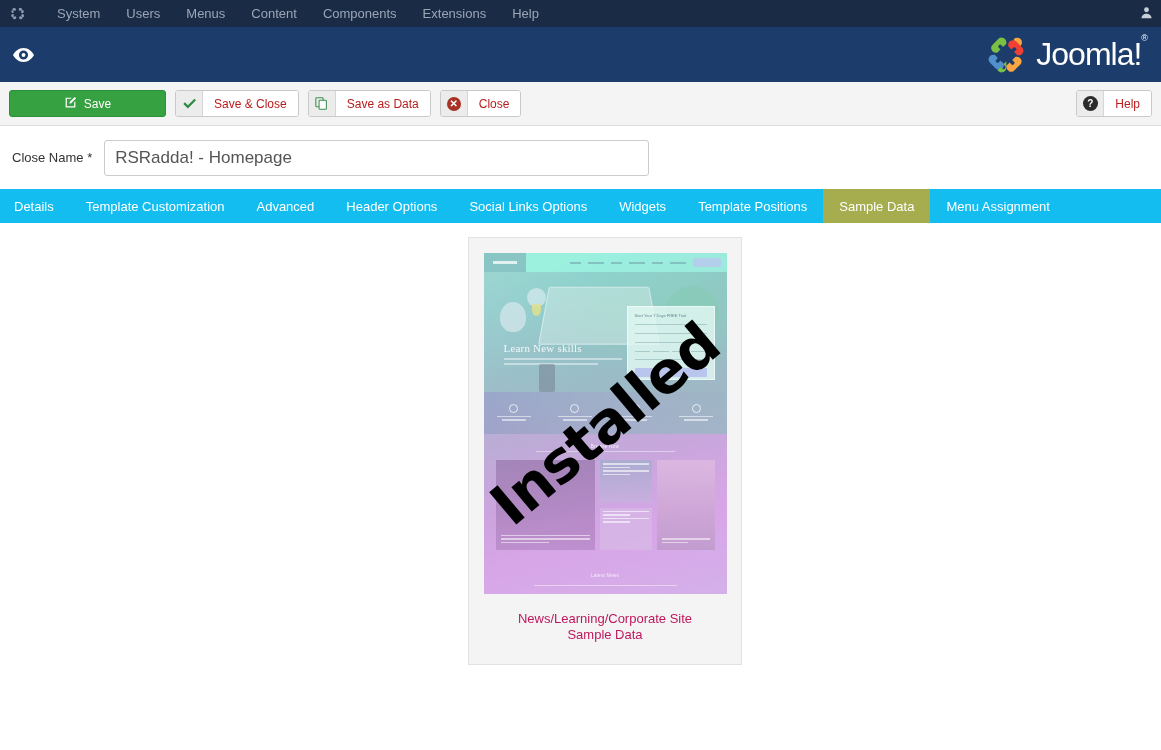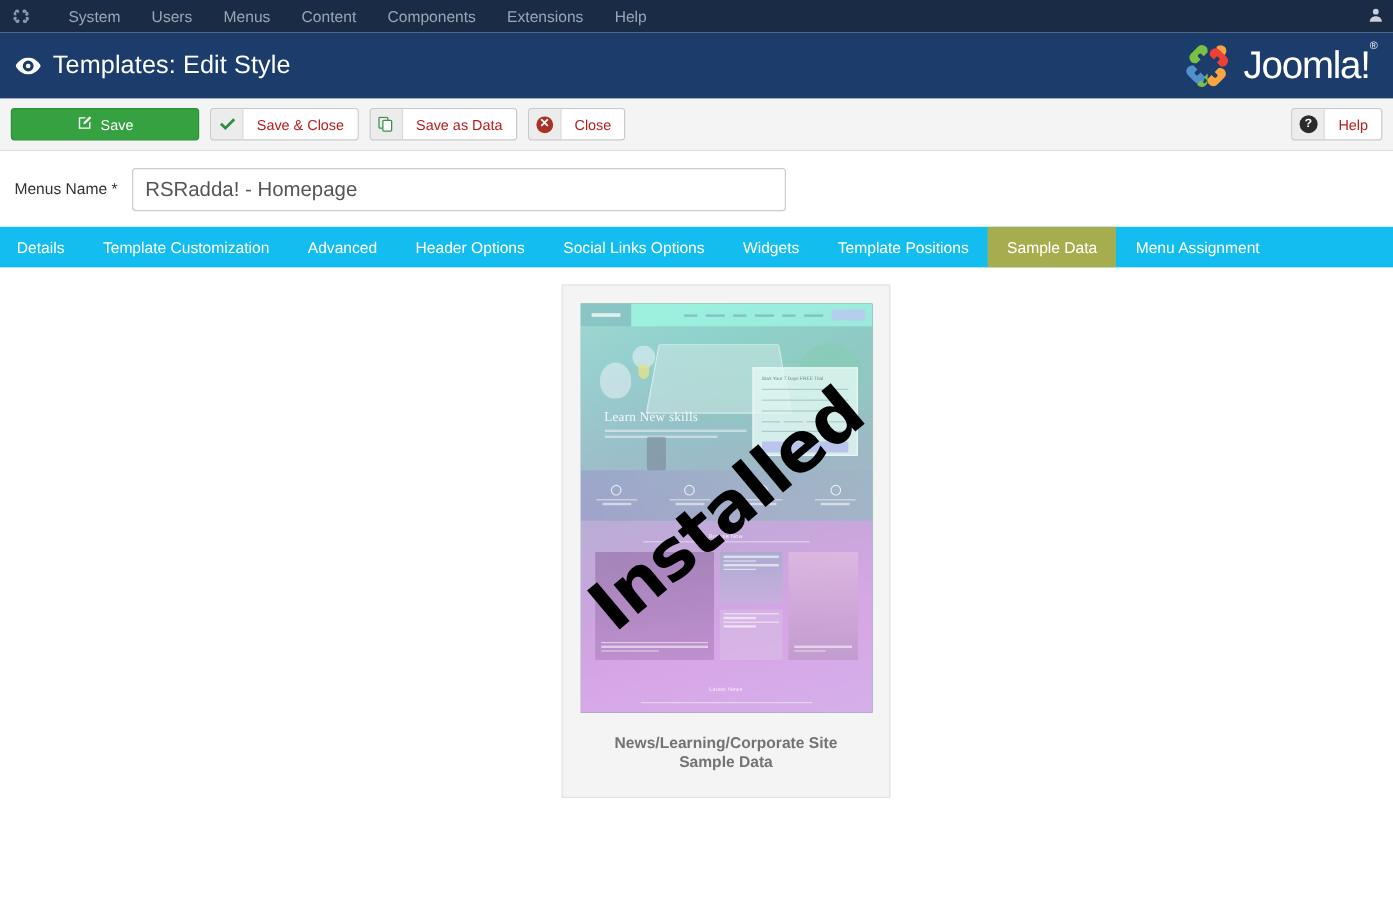--- a/index.html
+++ b/index.html
@@ -367,22 +367,22 @@
     color: #000000;
     font-family: "DejaVu Sans", sans-serif;
     letter-spacing: -1px;
     white-space: nowrap;
     pointer-events: none;
   }
   .card-caption {
     margin-top: 17px;
     text-align: center;
     font-size: 13px;
-    font-weight: bold;
-    color: #737373;
+    font-weight: normal;
+    color: #be185d;
     line-height: 16px;
     width: 215px;
   }
 </style>
 </head>
 <body>
 
 <div class="adminbar">
   <div class="joomla-mark">
     <svg width="15" height="15" viewBox="0 0 24 24" aria-hidden="true">
@@ -418,21 +418,20 @@
 </div>
 
 <div class="pageheader">
   <div class="ph-icon">
     <svg width="21" height="14" viewBox="0 0 24 16" aria-hidden="true">
       <path fill="#ffffff" d="M12 0C6.5 0 2 4 0 8c2 4 6.5 8 12 8s10-4 12-8c-2-4-6.5-8-12-8zm0 13.2A5.2 5.2 0 1 1 12 2.8a5.2 5.2 0 0 1 0 10.4z"></path>
       <circle cx="12" cy="8" r="3" fill="#1c3d6b"></circle>
       <circle cx="12" cy="8" r="2.2" fill="#ffffff"></circle>
     </svg>
   </div>
-  <div class="ph-title">Templates: Edit Style</div>
   <div class="ph-logo">
     <svg width="46" height="44" viewBox="0 0 48 48" aria-hidden="true">
       <path fill="#7ac143" d="M15.5 6.6a5.2 5.2 0 0 1 8.9 3.7v1.3l-3.6 3.6-1.6-1.6a2 2 0 1 0-2.8 2.8l1.6 1.6-3.6 3.6-1.3-.0a5.2 5.2 0 0 1-3.7-8.9l.8-.8z"></path>
       <path fill="#f9a541" d="M32.5 6.6a5.2 5.2 0 0 1 7.4 7.4l-.8.8-3.6-3.6-1.6 1.6a2 2 0 1 1-2.8-2.8l1.6-1.6z"></path>
       <path fill="#ee4035" d="M41.4 15.5a5.2 5.2 0 0 1-3.7 8.9h-1.3l-3.6-3.6 1.6-1.6a2 2 0 1 0-2.8-2.8l-1.6 1.6-3.6-3.6v-1.3a5.2 5.2 0 0 1 8.9-3.7z"></path>
       <path fill="#5091cd" d="M6.6 32.5a5.2 5.2 0 0 1 3.7-8.9h1.3l3.6 3.6-1.6 1.6a2 2 0 1 0 2.8 2.8l1.6-1.6 3.6 3.6v1.3a5.2 5.2 0 0 1-8.9 3.7z"></path>
       <path fill="#7ac143" d="M24.4 37.7a5.2 5.2 0 0 1-8.9 3.7l-.8-.8 3.6-3.6 1.6 1.6a2 2 0 1 0 2.8-2.8l-1.6-1.6 3.3-3.3z"></path>
       <path fill="#f9a541" d="M32.5 41.4a5.2 5.2 0 0 1-8.1-4.3v-1.3l3.6-3.6 1.6 1.6a2 2 0 1 0 2.8-2.8l-1.6-1.6 3.6-3.6h1.3a5.2 5.2 0 0 1 3.7 8.9z"></path>
     </svg>
     <div class="logo-text">
@@ -482,21 +481,21 @@
     <div class="btn btn-help">
       <span class="bico">
         <span class="help-ico">?</span>
       </span>
       <span class="blabel">Help</span>
     </div>
   </div>
 </div>
 
 <div class="stylerow">
-  <label>Menus Name *</label>
+  <label>Close Name *</label>
   <input class="style-input" type="text" value="RSRadda! - Homepage" style="">
 </div>
 
 <div class="tabs">
   <div class="tab">Details</div>
   <div class="tab">Template Customization</div>
   <div class="tab">Advanced</div>
   <div class="tab">Header Options</div>
   <div class="tab">Social Links Options</div>
   <div class="tab">Widgets</div>

